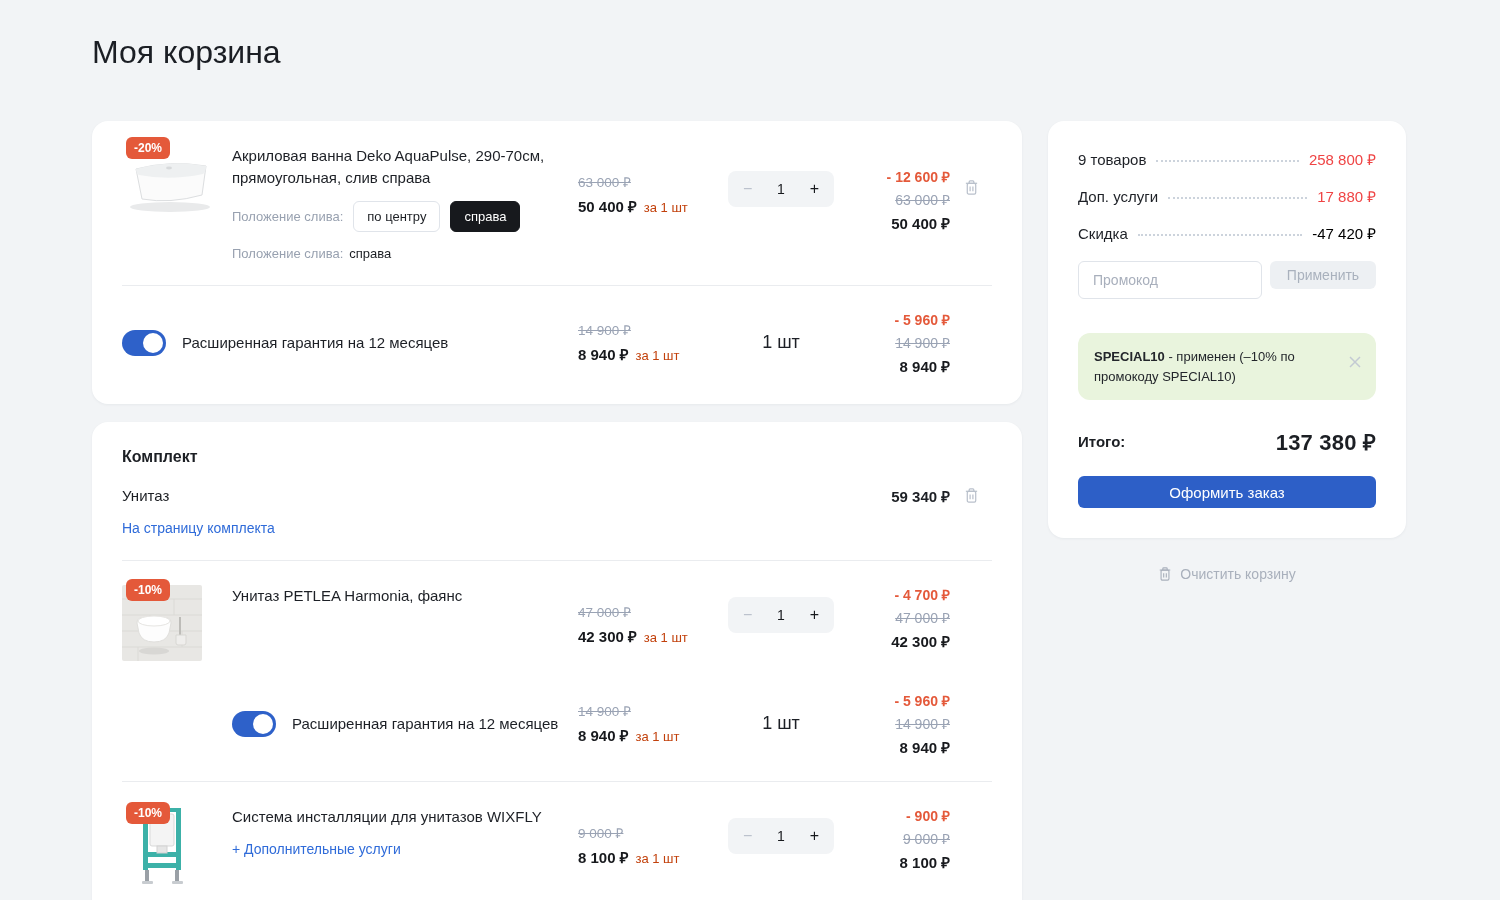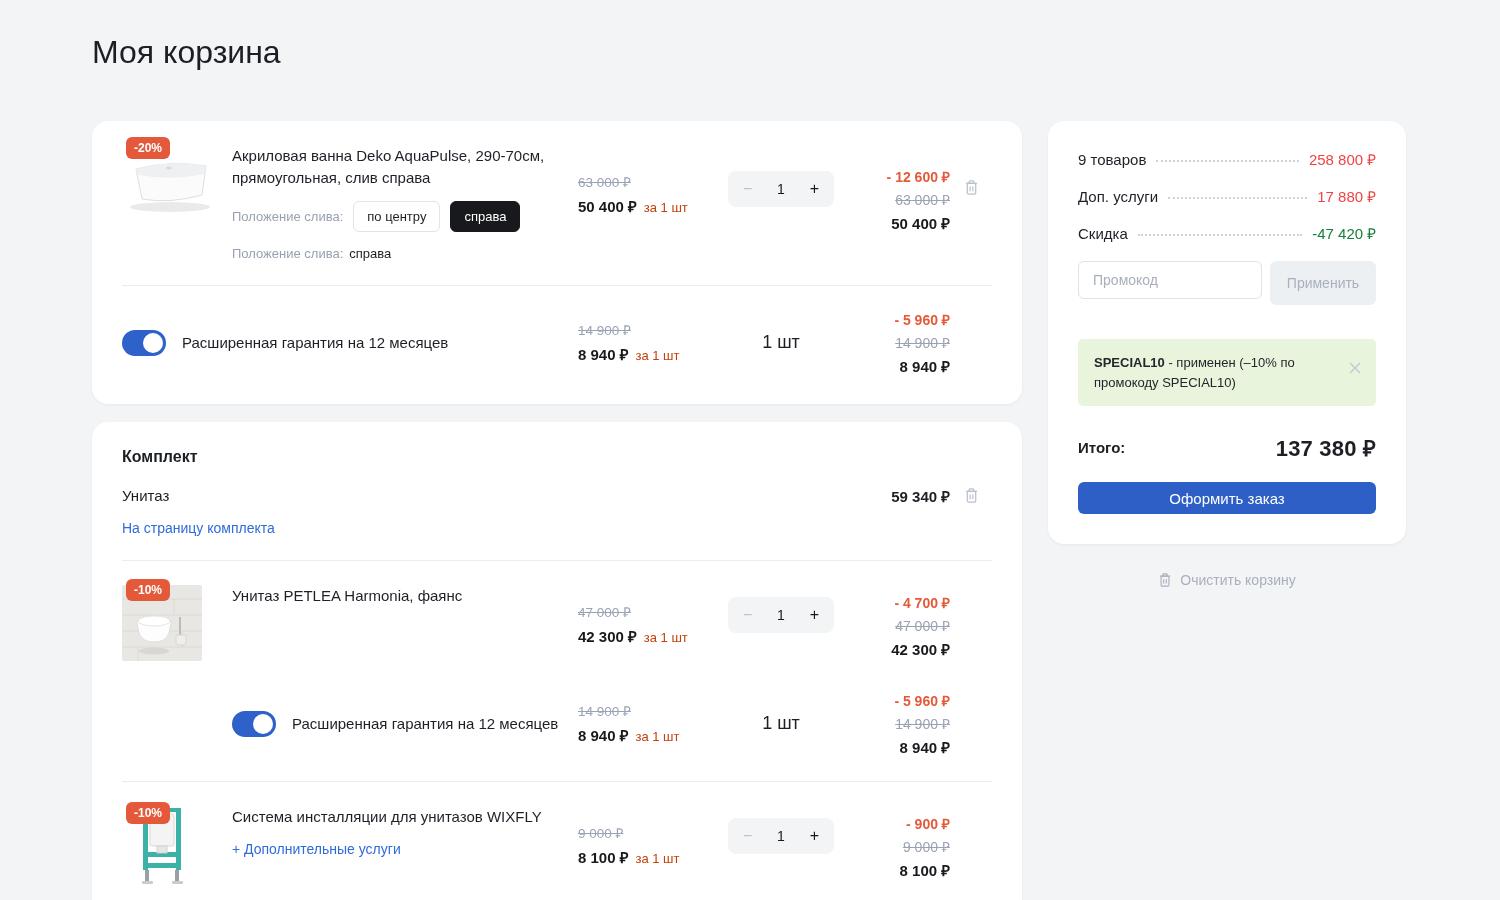--- a/index.html
+++ b/index.html
@@ -48,21 +48,21 @@
 
   .total-cell { display:flex; flex-direction:column; align-items:flex-end; gap:4px; white-space:nowrap; }
   .total-discount { color:#e4593a; font-size:14px; font-weight:600; }
   .total-old { color:#9aa3b4; font-size:14px; text-decoration:line-through; }
   .total-main { color:#17191d; font-size:15px; font-weight:700; }
 
   .trash-cell { display:flex; justify-content:center; cursor:pointer; }
   .divider { height:1px; background:#eaecef; margin:24px 0; }
 
   .mt28{margin-top:28px;} .mt26{margin-top:26px;} .mt22{margin-top:22px;align-items:flex-end;} .mt34{margin-top:34px;}
-  .mt18{margin-top:18px;} .mt12{margin-top:12px;} .mt8{margin-top:8px;} .mt16{margin-top:16px;}
+  .mt18{margin-top:18px;} .mt12{margin-top:12px;} .mt8{margin-top:0;} .mt16{margin-top:16px;}
 
   .w-left { display:flex; align-items:center; gap:16px; font-size:15px; color:#1d2026; }
   .w-left.indent { padding-left:110px; }
   .toggle { width:44px; height:26px; background:#2e61c9; border-radius:13px; position:relative; flex:none; cursor:pointer; }
   .toggle::after { content:""; position:absolute; width:20px; height:20px; border-radius:50%;
                    background:#fff; top:3px; right:3px; }
   .qty-text { text-align:center; font-size:18px; color:#1d2026; }
 
   .bundle-heading { font-size:16px; font-weight:700; margin:2px 0 20px 0; }
   .bundle-name { font-size:15px; }
@@ -70,28 +70,28 @@
   .blue-link { margin-top:14px; font-size:14px; color:#2f6bd9; cursor:pointer; width:max-content; }
 
   
   .sidebar { width:358px; }
   .sum-card { background:#fff; border-radius:16px; padding:28px 30px 30px 30px;
               box-shadow:0 1px 3px rgba(20,30,50,0.05); }
   .sum-row { display:flex; align-items:baseline; font-size:15px; margin-bottom:17px; }
   .sum-label { color:#1d2026; }
   .leader { flex:1; border-bottom:2px dotted #ccd3dc; margin:0 10px; transform:translateY(-3px); }
   .sum-value { color:#ef4444; white-space:nowrap; }
-  .sum-value.neg { color:#15803d; }
+  .sum-value.neg { color:#000000; }
   .promo-row { display:flex; gap:8px; margin-top:18px; }
   .promo-input { flex:1; height:38px; border:1px solid #e0e4ea; border-radius:6px;
                  padding:0 14px; font-size:14px; font-family:inherit; color:#1c1f24; outline:none; min-width:0; }
   .promo-input::placeholder { color:#a8afbc; }
-  .apply-btn { width:106px; height:44px; background:#edf0f3; color:#a9b1bd; border:none;
+  .apply-btn { width:106px; height:28px; background:#edf0f3; color:#a9b1bd; border:none;
                border-radius:6px; font-size:14px; font-family:inherit; cursor:pointer; }
-  .promo-note { margin-top:34px; background:#e9f4dd; border-radius:5px; padding:14px 14px 14px 16px;
+  .promo-note { margin-top:34px; background:#e9f4dd; border-radius:12px; padding:14px 14px 14px 16px;
                 display:flex; align-items:flex-start; }
   .promo-note-text { flex:1; font-size:13px; line-height:1.5; color:#23262b; }
   .promo-note-text b { font-weight:700; }
   .note-close { margin-left:8px; margin-top:8px; cursor:pointer; flex:none; }
   .total-row { display:flex; justify-content:space-between; align-items:center; margin-top:26px; }
   .total-label { font-size:15px; font-weight:700; }
   .grand-total { font-size:22px; font-weight:700; letter-spacing:0.2px; }
   .checkout-btn { width:100%; height:32px; margin-top:20px; background:#2d5fc7; color:#fff;
                   border:none; border-radius:6px; font-size:15px; font-weight:500;
                   font-family:inherit; cursor:pointer; }

